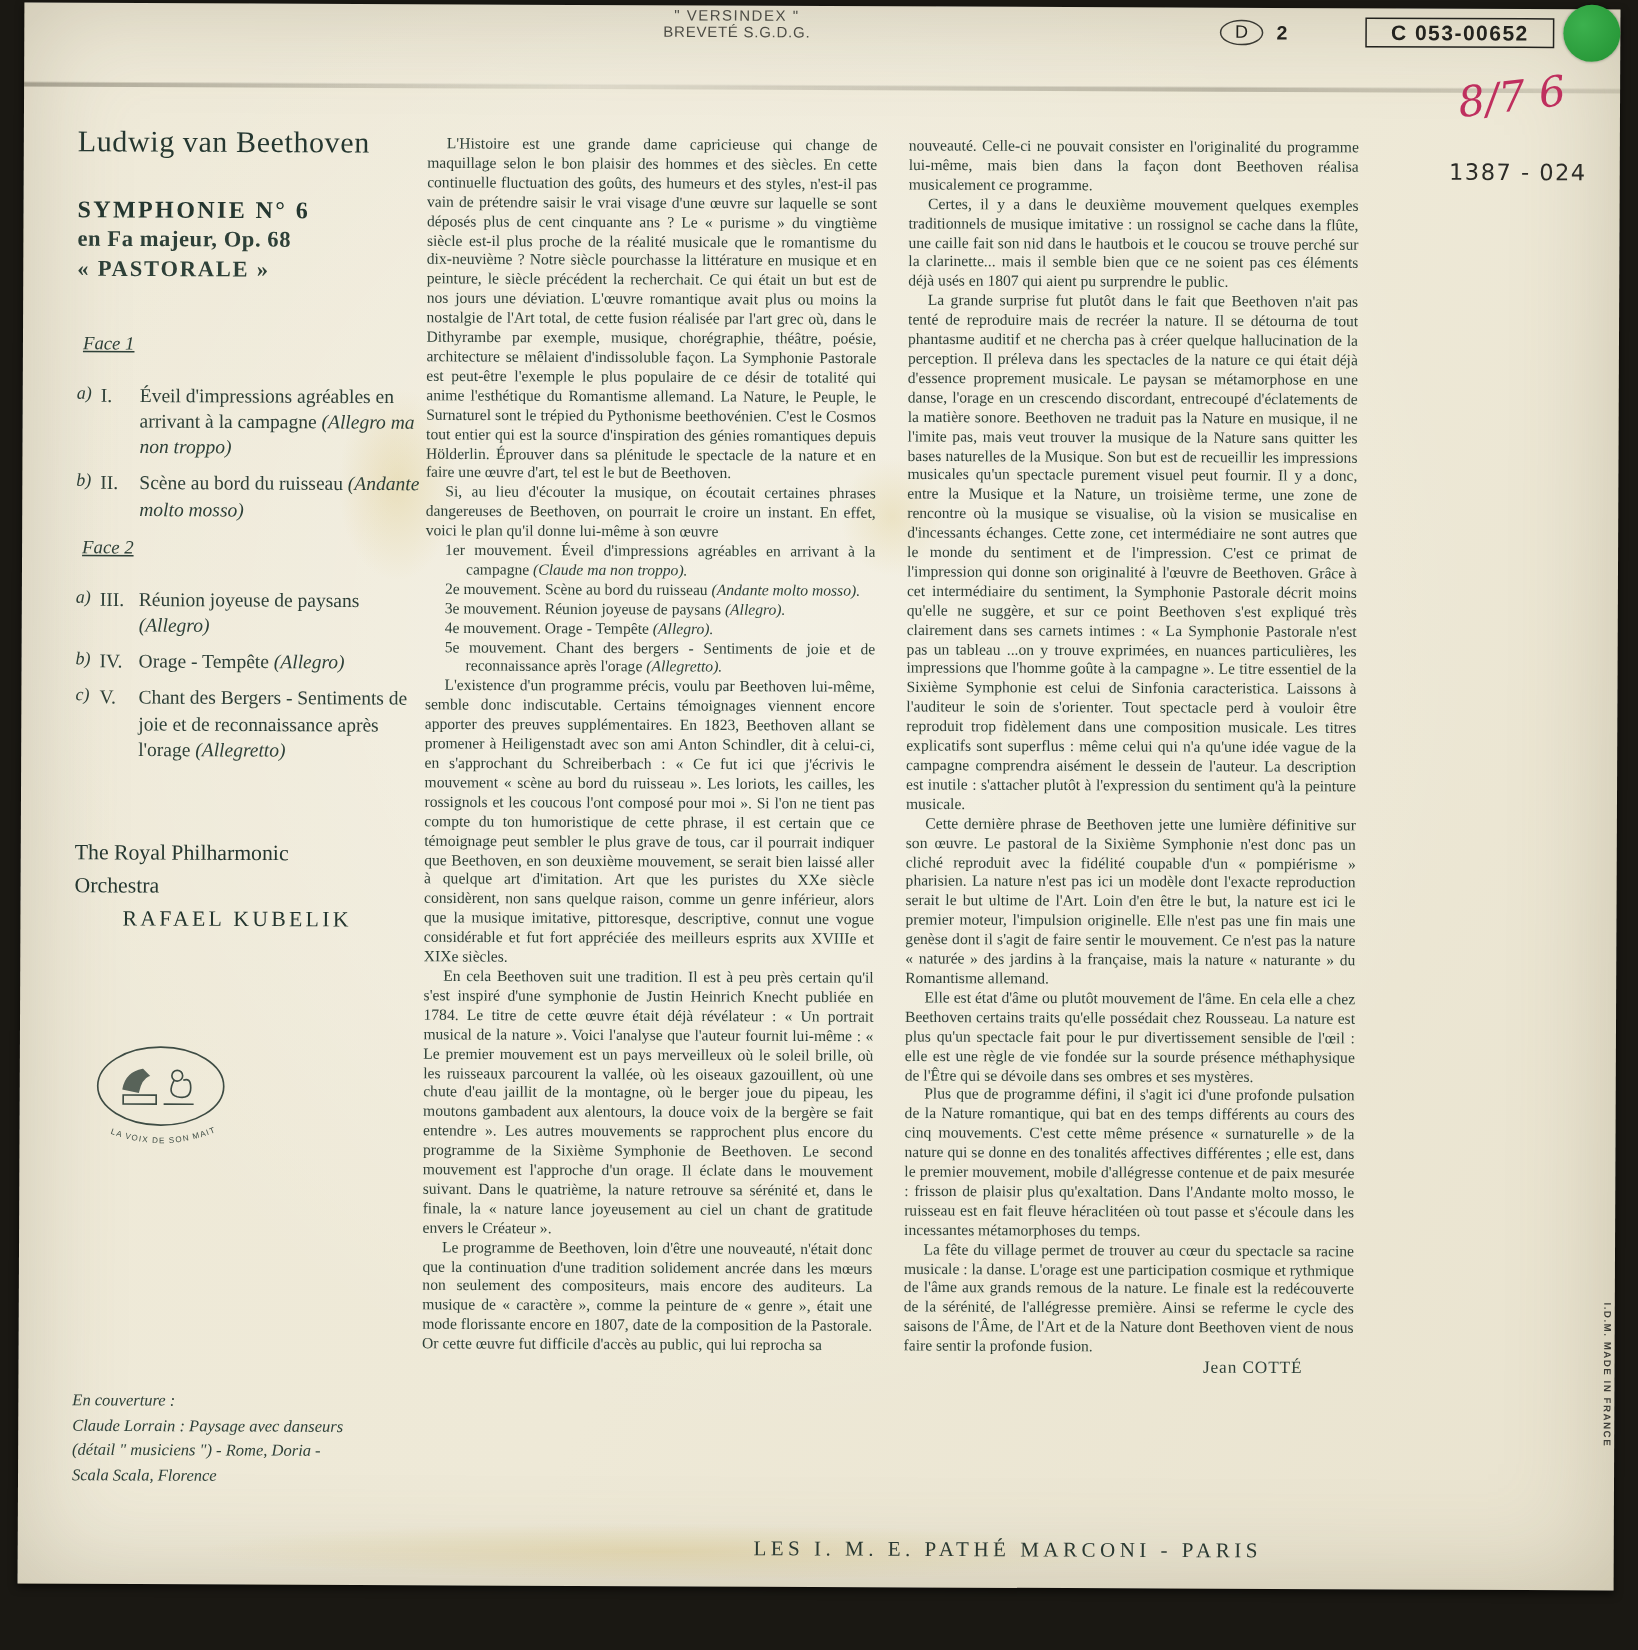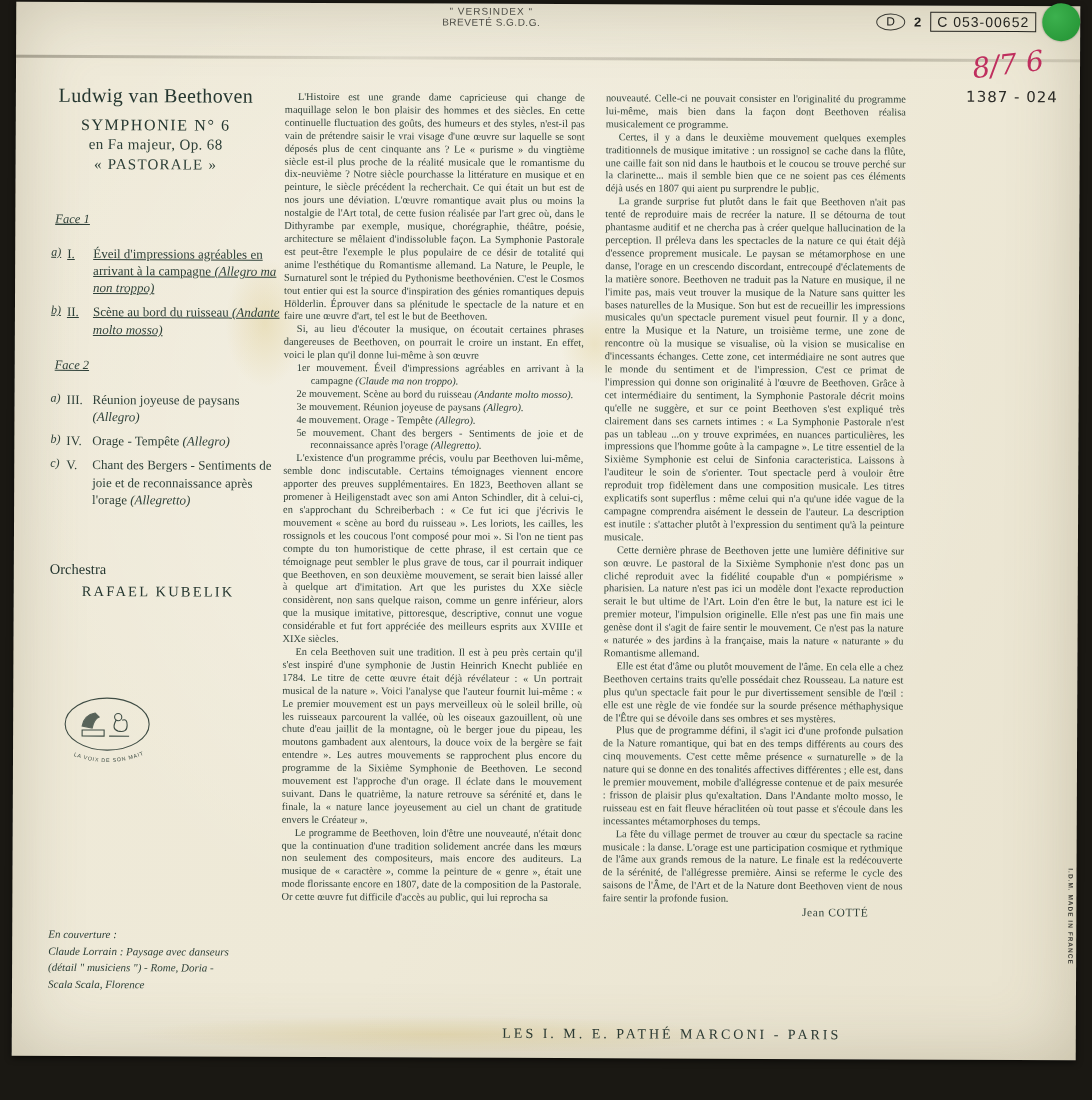--- a/index.html
+++ b/index.html
@@ -21,38 +21,38 @@
 
   
   .stamp{position:absolute;left:380px;top:2px;width:190px;text-align:center;
          font-family:"Liberation Sans","DejaVu Sans",sans-serif;color:#4c4c45;}
   .stamp .s1{font-size:10px;letter-spacing:1px;}
   .stamp .s2{font-size:10px;letter-spacing:0.5px;}
   .catalog{position:absolute;right:44px;top:6px;display:flex;align-items:center;gap:9px;
            font-family:"Liberation Sans","DejaVu Sans",sans-serif;color:#23231f;}
   .d-oval{border:1.6px solid #3a3a34;border-radius:50%;padding:0 9px;font-size:12px;line-height:15px;}
   .cat-2{font-size:13px;font-weight:bold;}
-  .cat-box{border:1.7px solid #23231f;padding:1px 6px;font-size:14px;font-weight:normal;letter-spacing:1px;}
+  .cat-box{border:1.7px solid #23231f;padding:1px 16px;font-size:14px;font-weight:bold;letter-spacing:1px;margin-left:43px;}
   .green-dot{position:absolute;right:0px;top:-3px;width:38px;height:38px;border-radius:50%;
              background:radial-gradient(circle at 35% 35%, #3cb14e, #229132);box-shadow:0 0 2px rgba(0,0,0,.4);}
   .hand-code{position:absolute;right:36px;top:42px;font-style:italic;font-size:28px;color:#bf2f5e;
              transform:rotate(-7deg);font-family:"DejaVu Serif",serif;}
-  .hand-num{position:absolute;right:22px;top:82px;font-size:15px;color:#2c2c28;letter-spacing:1px;
+  .hand-num{position:absolute;right:22px;top:100px;font-size:15px;color:#2c2c28;letter-spacing:1px;
             font-family:"DejaVu Sans","Liberation Sans",sans-serif;}
 
   
-  .composer-block{position:absolute;left:24px;top:82px;width:232px;text-align:center;}
+  .composer-block{position:absolute;left:36px;top:82px;width:232px;}
   .composer{font-size:20px;color:#253730;letter-spacing:0.4px;}
-  .work{margin-top:8px;line-height:1.28;}
+  .work{margin-top:24px;line-height:1.28;font-weight:bold;}
   .wt{font-size:16px;letter-spacing:1.6px;color:#253730;}
   .wk{font-size:15px;letter-spacing:0.4px;}
   .wn{font-size:15px;letter-spacing:1.2px;}
 
   .face{position:absolute;left:36px;width:236px;}
-  .face.f1{top:210px;text-decoration:underline;}
+  .face.f1{top:220px;}
   .face.f2{top:356px;}
   .face-label{font-style:italic;font-size:12.5px;text-decoration:underline;margin-left:4px;}
   .tracks{margin-top:18px;display:flex;flex-direction:column;gap:7px;}
   .track{display:grid;grid-template-columns:16px 26px 1fr;font-size:13px;line-height:1.32;}
   .t-letter{font-style:italic;font-size:12px;}
   .tempo{font-style:italic;}
 
   .performers{position:absolute;left:36px;top:557px;width:230px;font-size:14.5px;line-height:1.5;color:#253730;}
   .conductor{letter-spacing:2.2px;margin-left:32px;}
 
@@ -139,20 +139,21 @@
         </div>
         <div class="track">
           <span class="t-letter">c)</span>
           <span class="t-num">V.</span>
           <span class="t-body"><span>Chant des Bergers - Sentiments de joie et de reconnaissance après l'orage</span> <i class="tempo">(Allegretto)</i></span>
         </div>
       </div>
     </div>
 
     <div class="performers">
+      <div>The Royal Philharmonic</div>
       <div>Orchestra</div>
       <div class="conductor">RAFAEL KUBELIK</div>
     </div>
 
     <svg class="hmv-logo" width="100" height="80" viewBox="0 0 100 80">
       <g stroke="#3e4c44" fill="none" stroke-width="1.1">
         <ellipse cx="50" cy="30" rx="42" ry="26"></ellipse>
         <path d="M38 19 q-11 2 -13 13 l10 2 q2 -9 7 -11 z" fill="#3e4c44" opacity="0.85"></path>
         <path d="M25 36 h22 v6 h-22 z"></path>
         <circle cx="61" cy="23" r="3.6"></circle>

